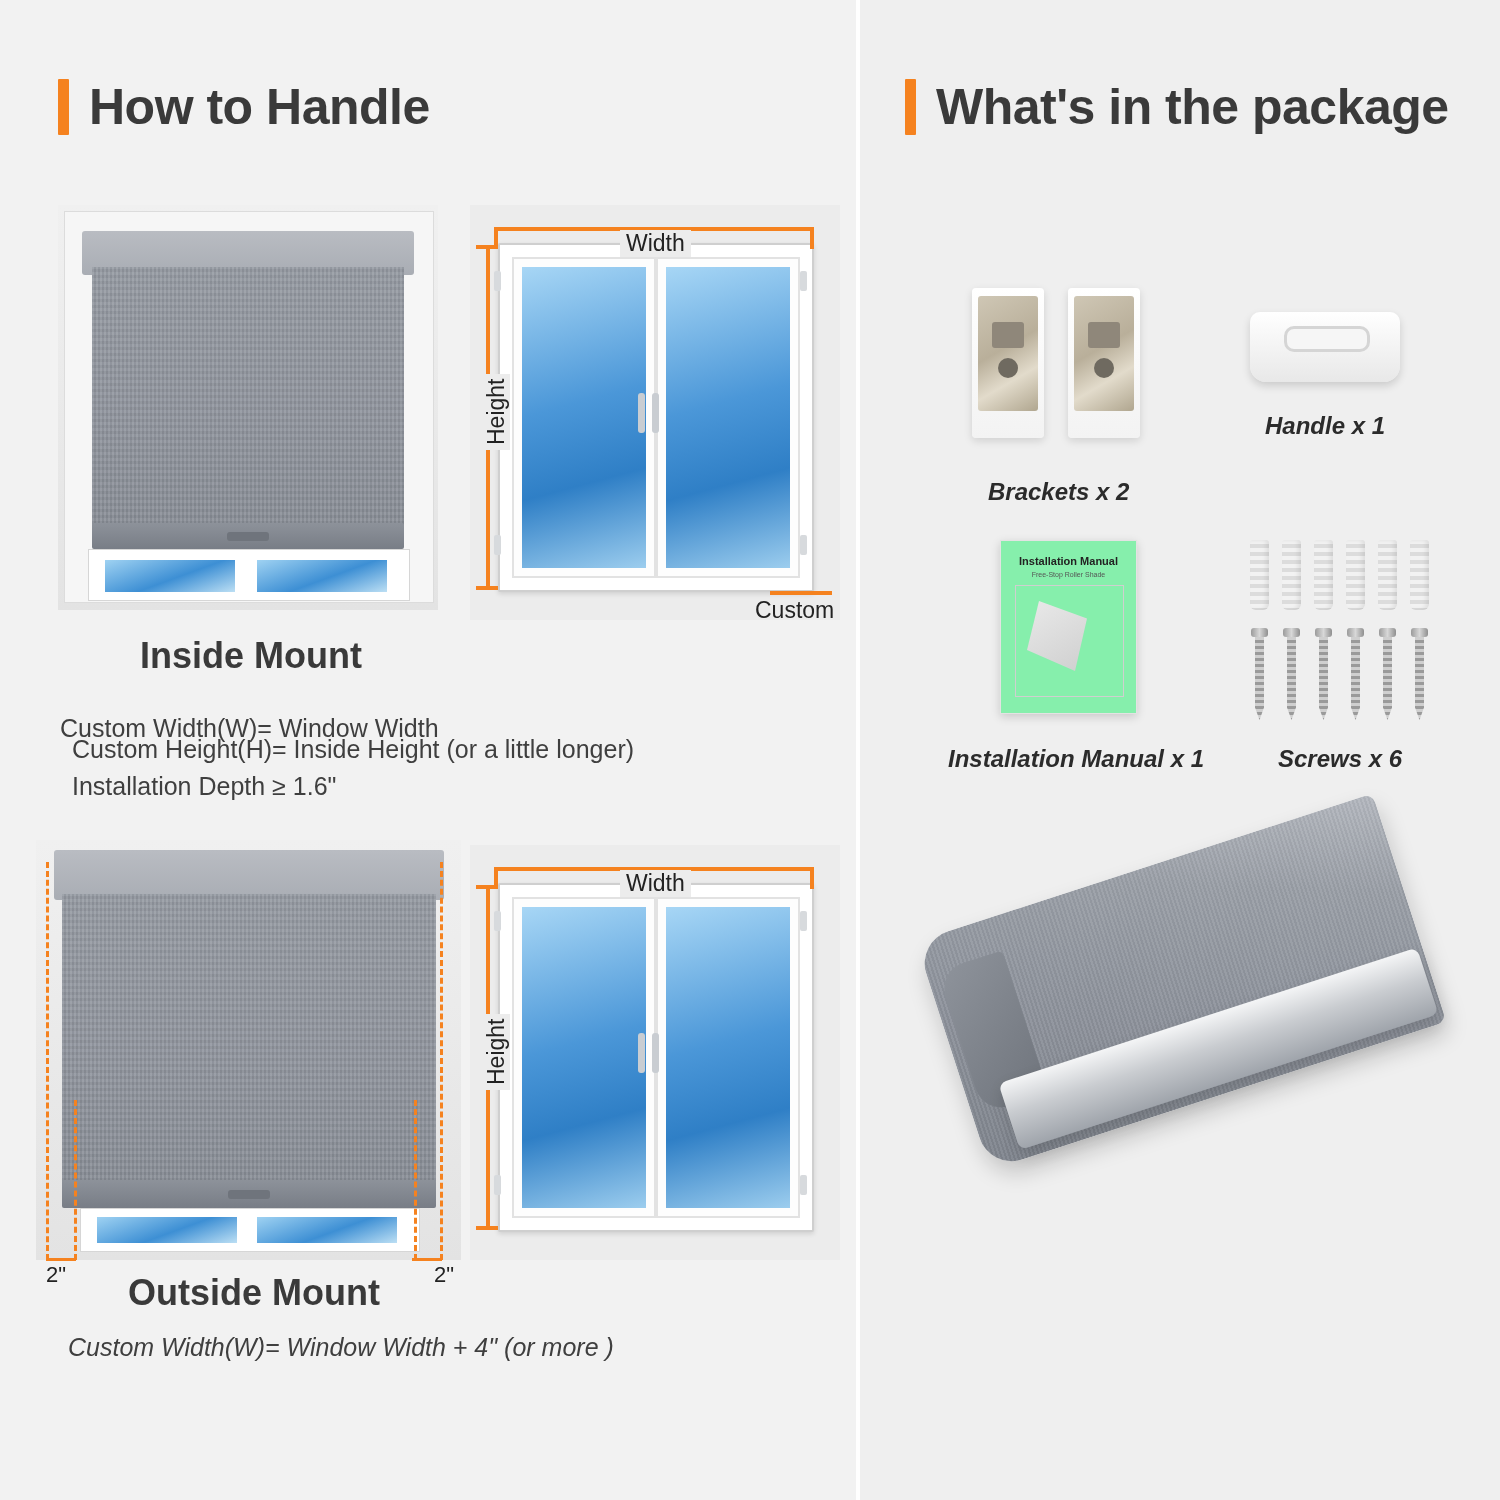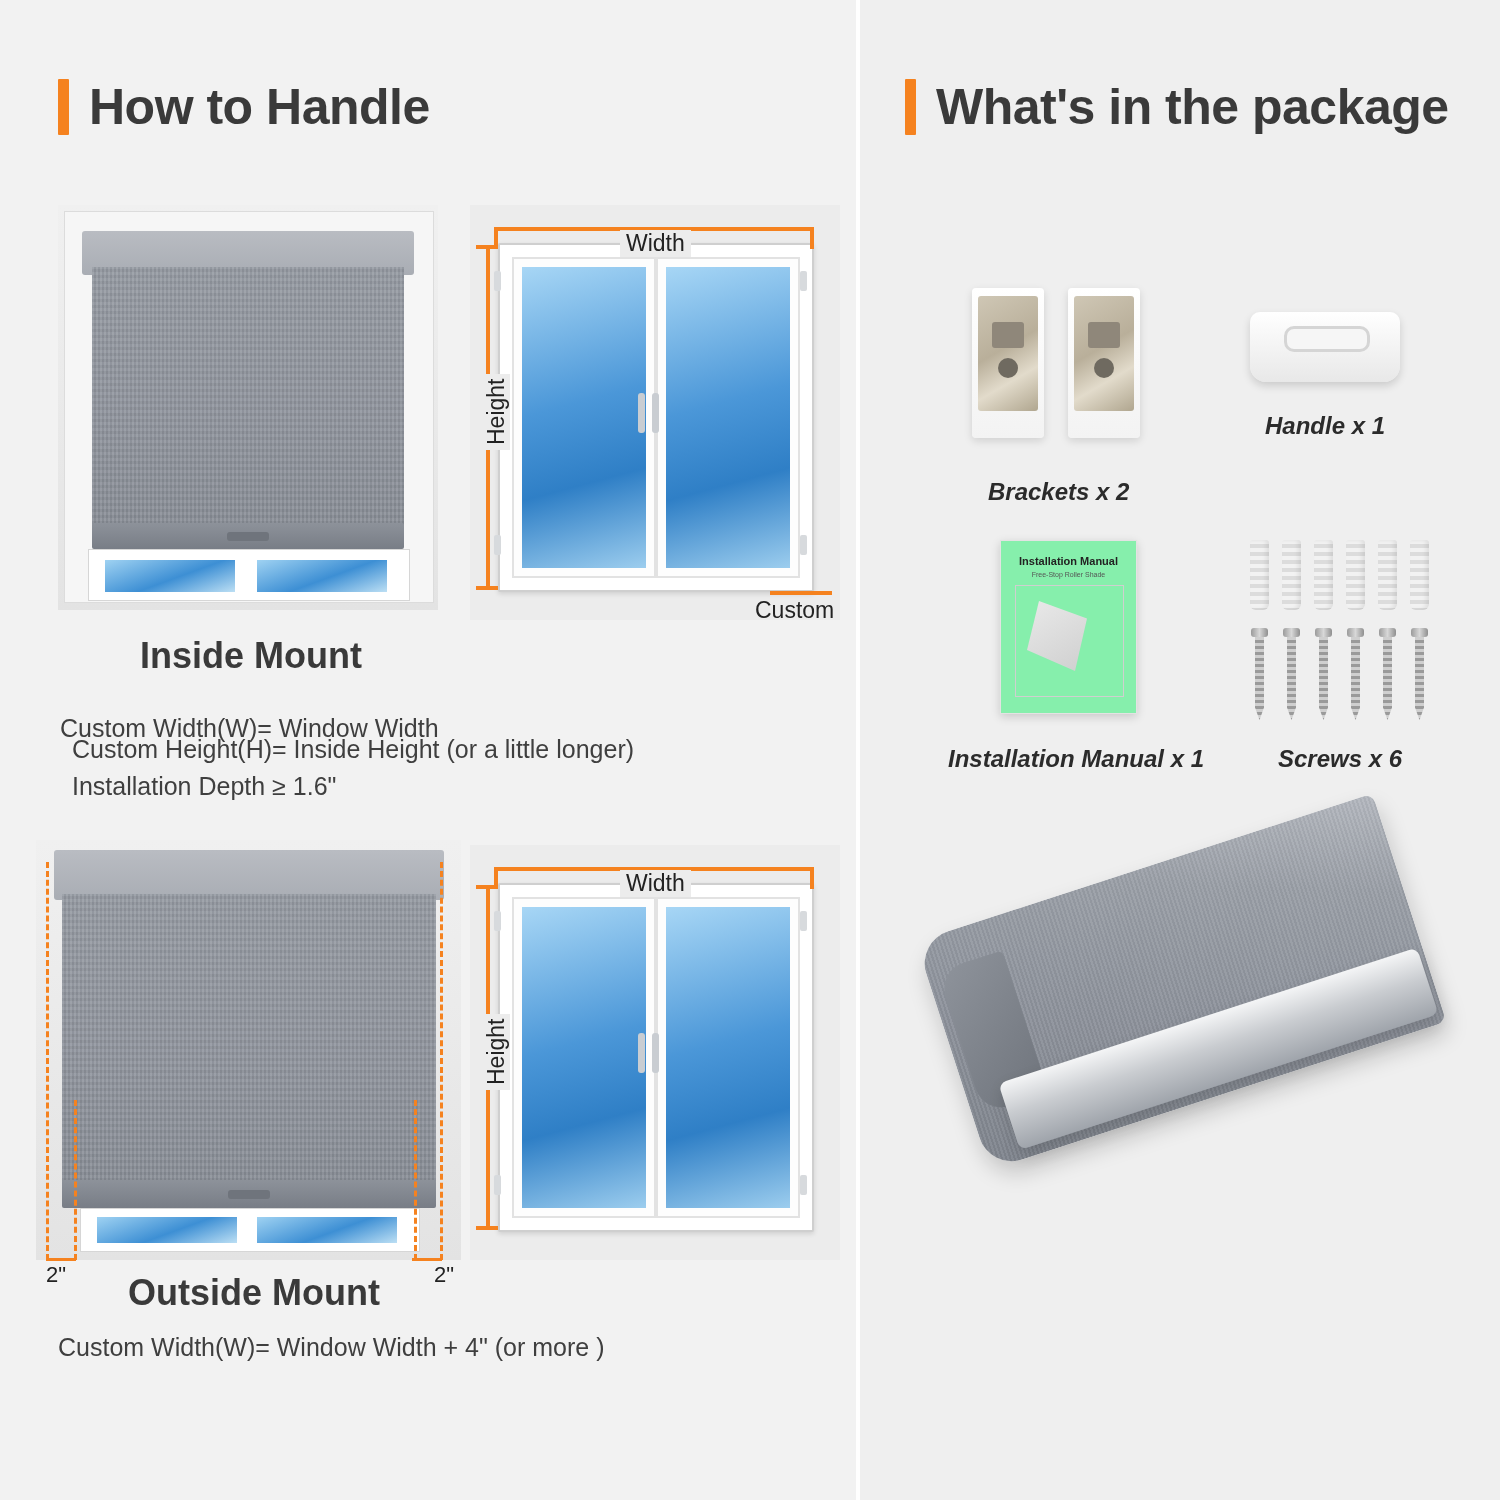--- a/index.html
+++ b/index.html
@@ -323,21 +323,21 @@
       <div class="dim-cap-v" style="left:340px;top:22px;"></div>
       <div class="dim-label" style="left:150px;top:25px;background:#ececec;padding:0 6px;">Width</div>
 
       <div class="dim-line-v" style="left:16px;top:40px;height:345px;"></div>
       <div class="dim-cap-h" style="left:6px;top:40px;"></div>
       <div class="dim-cap-h" style="left:6px;top:381px;"></div>
       <div class="dim-label vert" style="left:13px;top:245px;background:#ececec;padding:0 5px;">Height</div>
     </div>
 
     <div class="mount-title" style="left:128px;top:1272px;">Outside Mount</div>
-    <div class="spec-line" style="left:58px;top:1333px;">Custom Width(W)= Window Width + 4" (or more )</div>
+    <div class="spec-line" style="left:68px;top:1333px;font-style:italic;">Custom Width(W)= Window Width + 4" (or more )</div>
   </div>
 
   <div class="white-gap"></div>
 
   <div class="right-panel">
 
     <div class="heading" id="h-package" style="left:45px;top:78px;">
       <div class="bar"></div>
       <div class="txt">What's in the package</div>
     </div>

